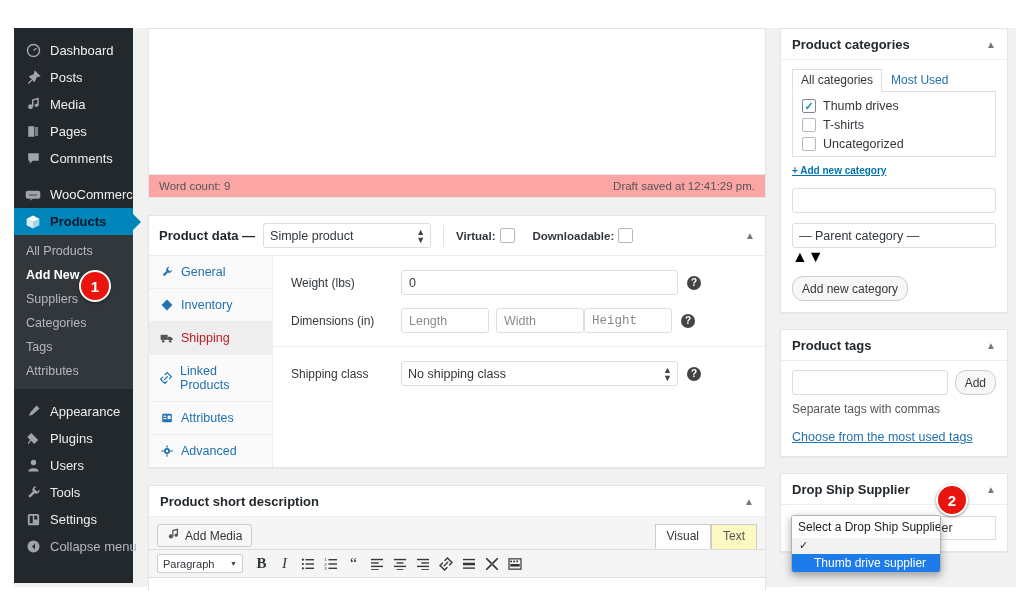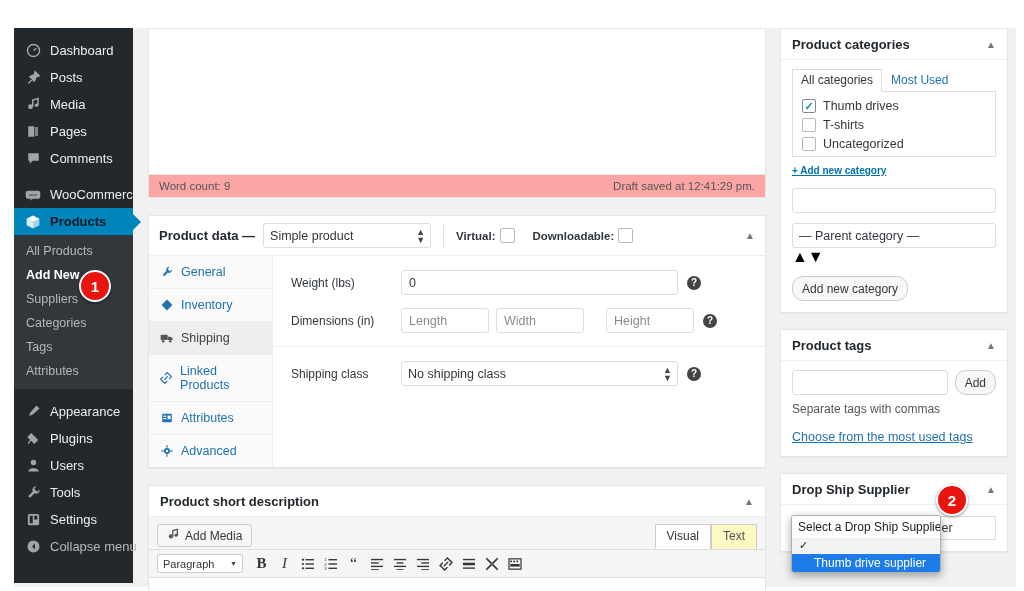--- a/index.html
+++ b/index.html
@@ -133,21 +133,21 @@
   .toggle-ind {
     margin-left: auto; color: #72777c; font-size: 10px; cursor: pointer;
   }
   .pd-body { display: flex; min-height: 206px; }
   .pd-tabs { width: 124px; background:#fafafa; border-right:1px solid #eee; padding-top: 0; }
   .pd-tab {
     display:flex; align-items:center; gap:7px;
     padding: 9px 8px 9px 10px; font-size: 12.5px; color: #2271b1;
     border-bottom: 1px solid #eee;
   }
-  .pd-tab.active { background:#eeeeee; color:#404040; font-weight:normal; }
+  .pd-tab.active { background:#eeeeee; color:#b91c1c; font-weight:normal; }
   .pd-tab .t-ico { width:15px; display:inline-flex; align-items:center; justify-content:center; color:#2271b1; }
   .pd-tab.active .t-ico { color:#555; }
   .pd-fields { flex:1; padding: 14px 0 0 0; }
   .field-row {
     display:flex; align-items:center; padding: 0 12px 0 18px;
     margin-bottom: 13px;
   }
   .field-label { width: 110px; font-size: 12px; color: #32373c; }
   .txt {
     height: 25px; border:1px solid #ddd; border-radius:3px; background:#fff;
@@ -520,22 +520,22 @@
 
         <div class="pd-fields">
           <div class="field-row">
             <span class="field-label">Weight (lbs)</span>
             <input class="txt" style="width: 277px;" value="0">
             <span class="helpicon">?</span>
           </div>
           <div class="field-row">
             <span class="field-label">Dimensions (in)</span>
             <input class="txt" style="width: 88px; margin-right: 7px;" placeholder="Length">
-            <input class="txt" style="width: 88px; margin-right: 22px;" placeholder="Width">
-            <input class="txt" style="width: 88px;" placeholder="Height">
+            <input class="txt" style="width: 88px; margin-right: 0;" placeholder="Width">
+            <input class="txt" style="width: 88px; font-family: Liberation Mono, monospace;" placeholder="Height">
             <span class="helpicon">?</span>
           </div>
           <div class="hr-sep"></div>
           <div class="field-row">
             <span class="field-label">Shipping class</span>
             <span class="sel-wrap">
               <select class="wp-select" style="width:277px;height:25px">
                 <option>No shipping class</option>
               </select>
               <span class="arrows">

